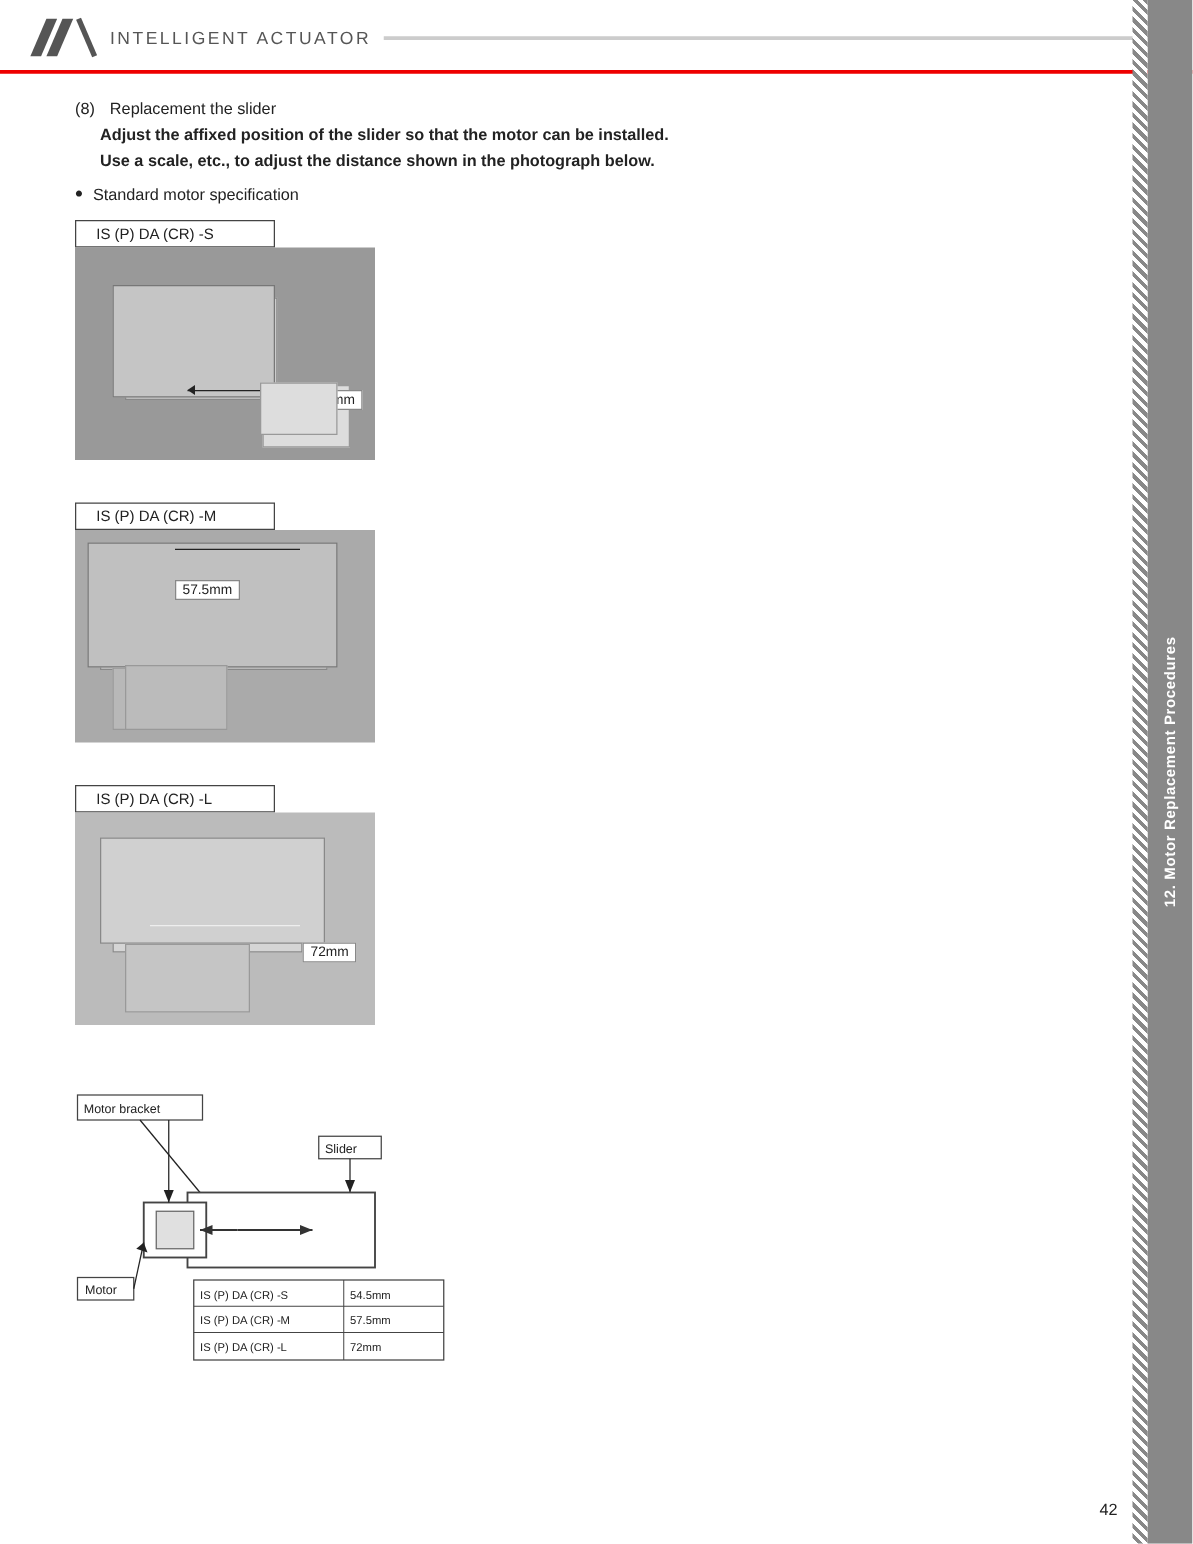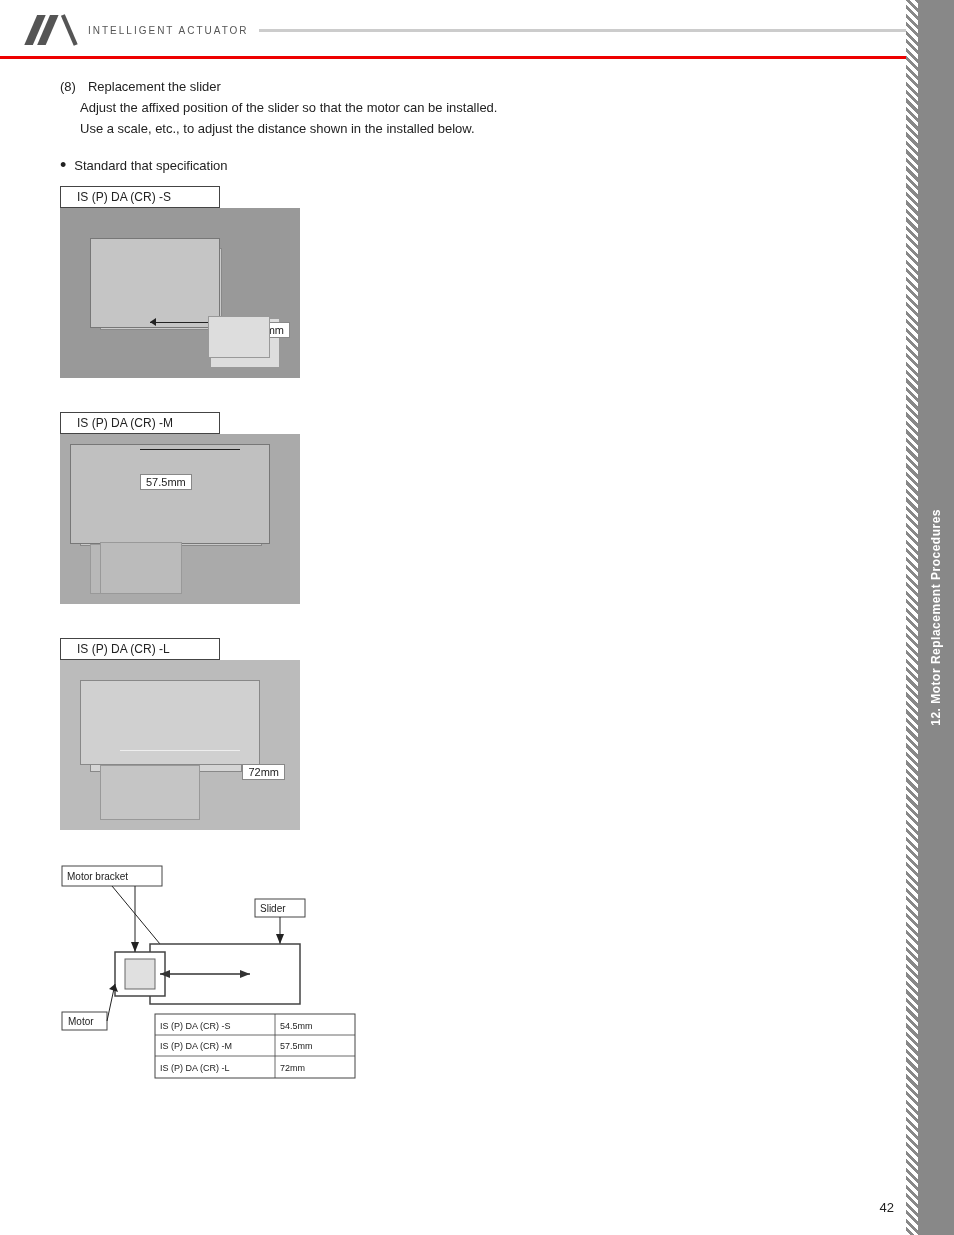--- a/index.html
+++ b/index.html
@@ -24,41 +24,42 @@
     .logo-area {
       display: flex;
       align-items: center;
       gap: 8px;
     }
     .logo-icon {
       width: 60px;
       height: 40px;
     }
     .logo-text {
-      font-size: 10px;
+      font-size: 14px;
       letter-spacing: 2px;
       color: #555;
       text-transform: uppercase;
     }
     .header-line {
       flex: 1;
       height: 3px;
       background: #ccc;
       margin-left: 10px;
     }
 
     
     .main-content {
       padding: 20px 40px 20px 60px;
     }
     .section-desc {
       font-size: 13px;
       margin-left: 20px;
       line-height: 1.6;
-      margin-bottom: 18px;
+      margin-bottom: 8px;
+      font-weight: bold;
     }
     .bullet-item {
       display: flex;
       align-items: flex-start;
       gap: 8px;
       margin-bottom: 12px;
       font-size: 13px;
     }
     .bullet-dot {
       font-size: 18px;
@@ -234,26 +235,26 @@
 </div>
 
 <div class="main-content">
 
   <div style="display:flex; gap:12px; margin-bottom:4px;">
     <span>(8)</span>
     <span>Replacement the slider</span>
   </div>
   <div class="section-desc">
     <div>Adjust the affixed position of the slider so that the motor can be installed.</div>
-    <div>Use a scale, etc., to adjust the distance shown in the installed below.</div>
+    <div>Use a scale, etc., to adjust the distance shown in the photograph below.</div>
   </div>
 
   <div class="bullet-item">
     <span class="bullet-dot">•</span>
-    <span>Standard that specification</span>
+    <span>Standard motor specification</span>
   </div>
 
   <div class="image-grid">
 
     <div class="image-block">
       <div class="image-label-box">
         <span>IS (P) DA (CR) -S</span>
       </div>
       <div class="photo-container">
         <div class="photo-box photo-s" style="width:240px; height:170px;">
@@ -300,21 +301,21 @@
 
           <div style="position:absolute; left:60px; top:90px; width:120px; height:1px; background:#eee;"></div>
 
           <div class="measurement-label" style="right:15px; bottom:50px;">
             <span>72mm</span>
           </div>
         </div>
       </div>
     </div>
 
-    <div class="image-block" style="justify-content:flex-start; align-items:flex-start;">
+    <div class="image-block" style="justify-content:flex-start; align-items:flex-start;margin-top:20px;">
       <div style="position:relative; width:300px;">
 
         <div style="display:flex; align-items:flex-start; gap:0; margin-bottom:0; position:relative; height:220px;">
 
           <svg width="300" height="220" viewBox="0 0 300 220" xmlns="http://www.w3.org/2000/svg" style="position:absolute; left:0; top:0;">
 
             <rect x="2" y="2" width="100" height="20" fill="white" stroke="#444" stroke-width="1"></rect>
             <text x="7" y="16" font-size="10" fill="#222" font-family="Arial">Motor bracket</text>
 
             <rect x="195" y="35" width="50" height="18" fill="white" stroke="#444" stroke-width="1"></rect>

